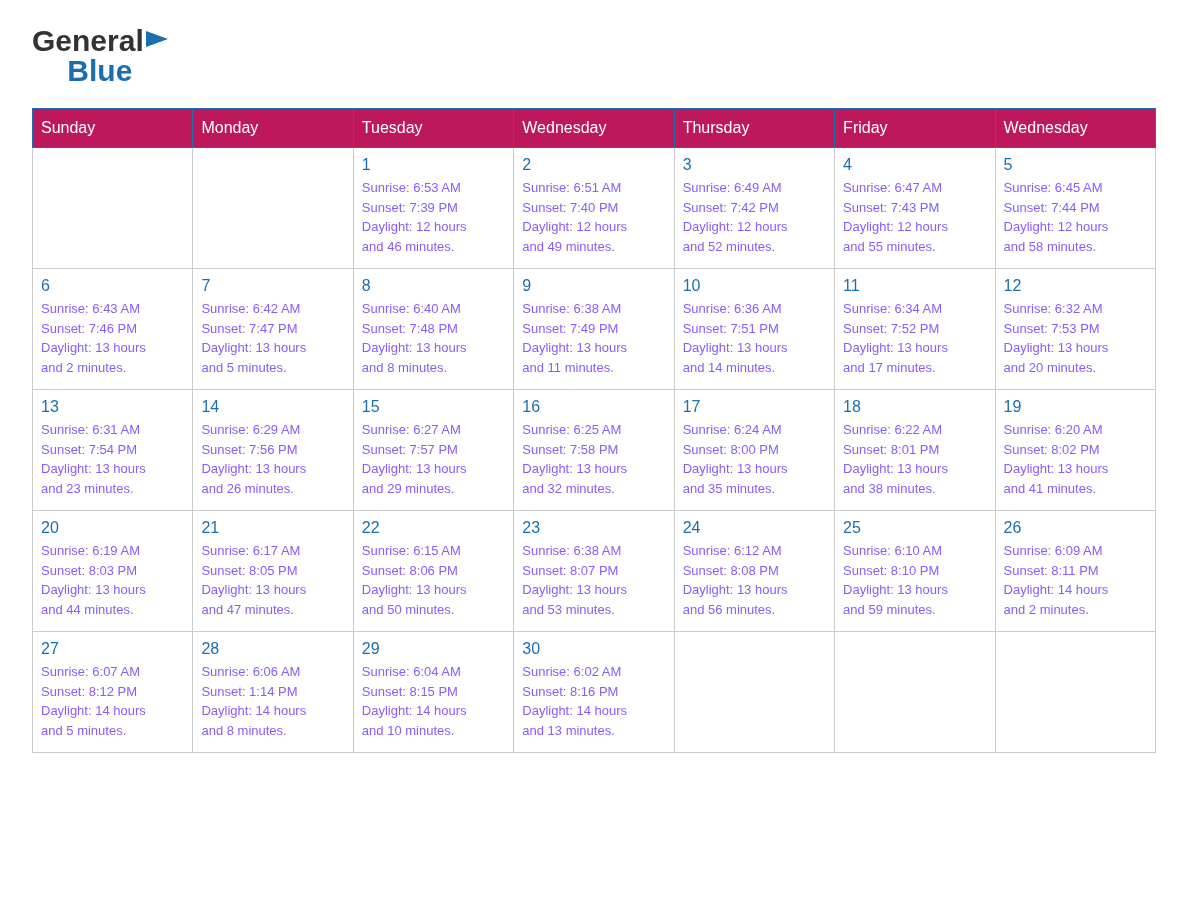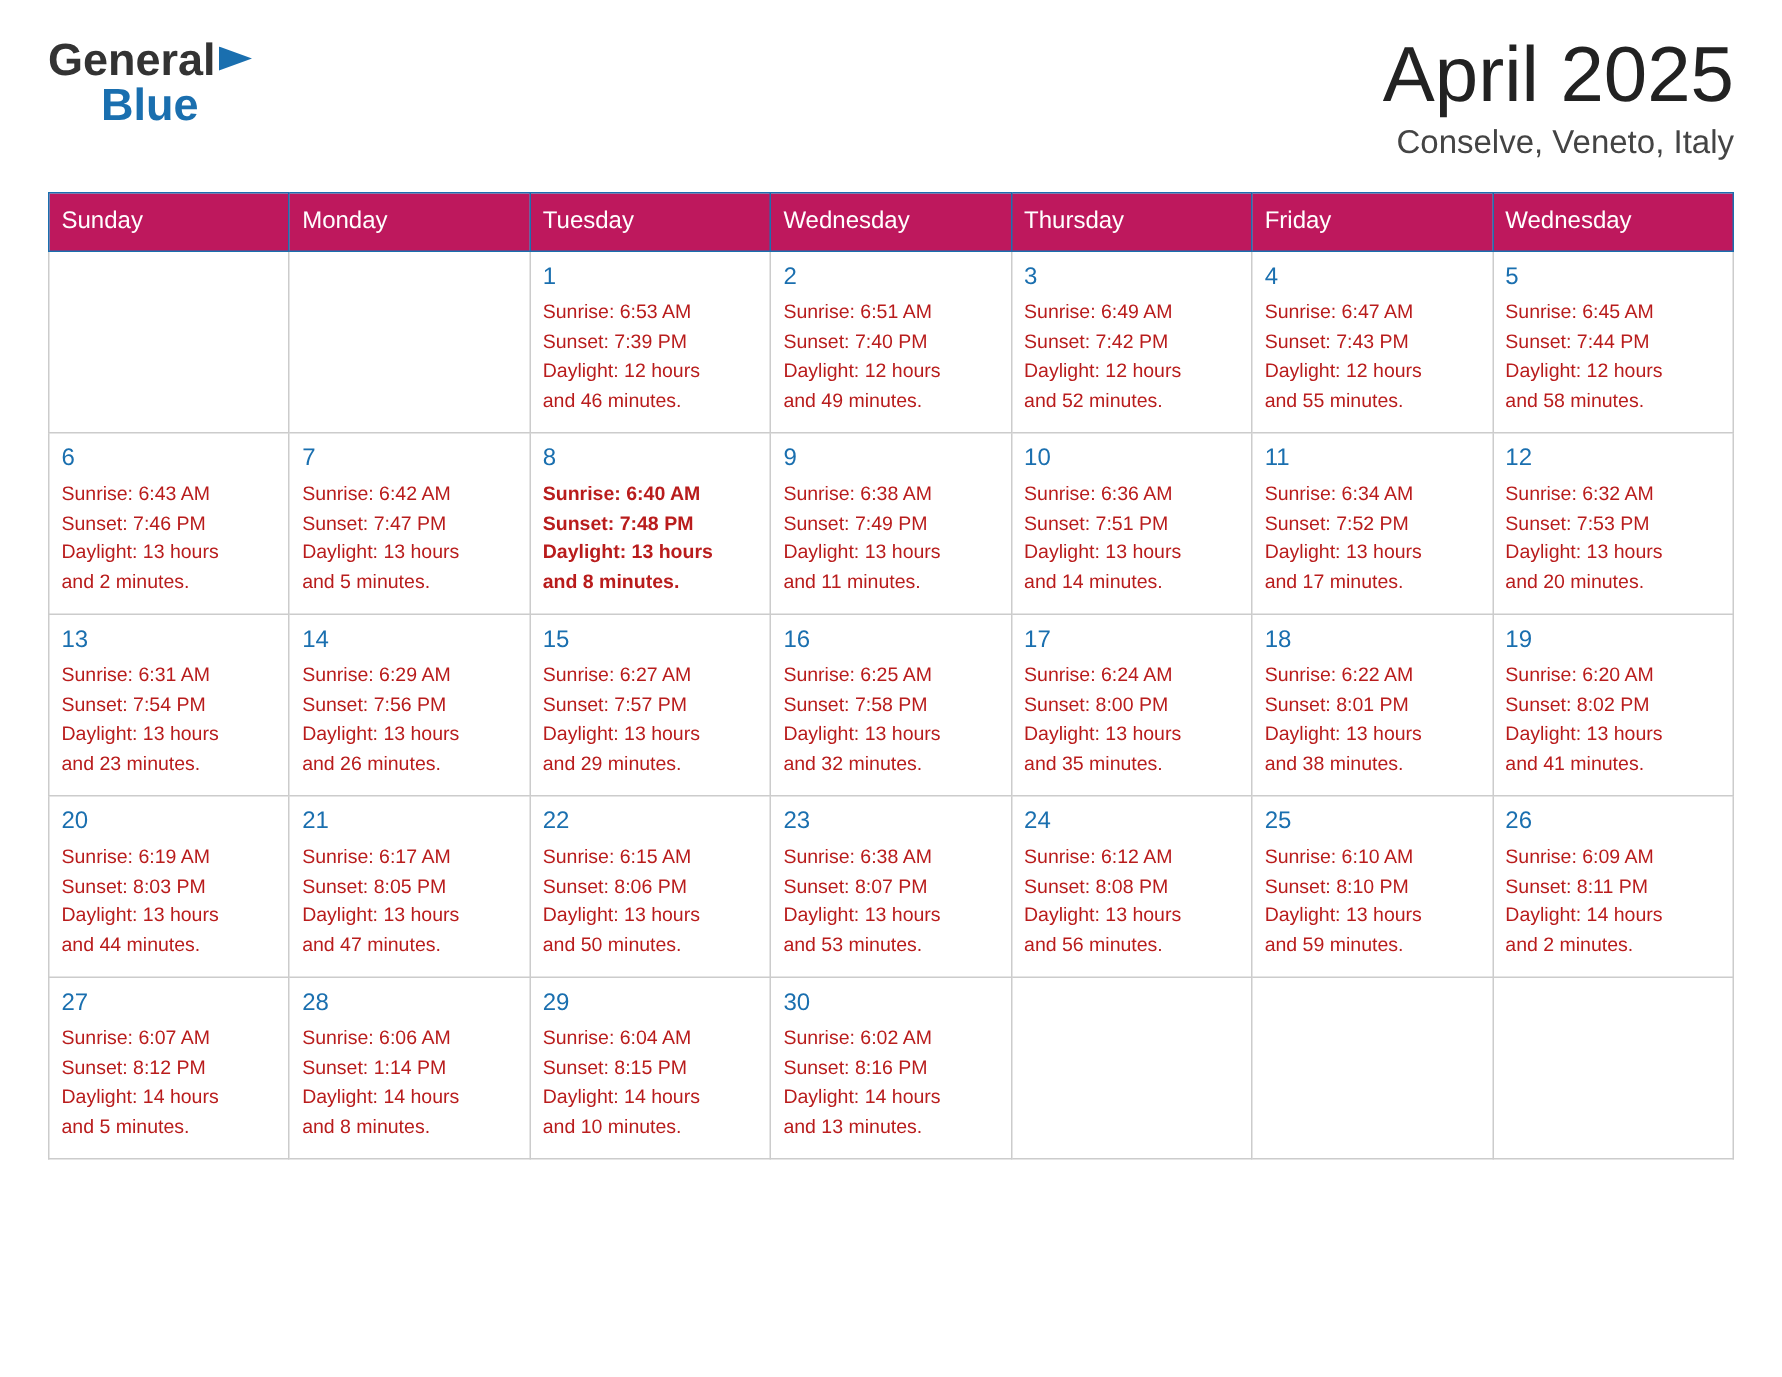--- a/index.html
+++ b/index.html
@@ -56,21 +56,21 @@
     }
     .day-num {
       font-size: 16px;
       color: #1a6faf;
       font-weight: normal;
       display: block;
       margin-bottom: 4px;
     }
     .day-info {
       font-size: 13px;
-      color: #b91c1c;
+      color: #8b5cf6;
       line-height: 1.5;
     }
     .empty { background: #fff; }
 
     
     .logo-container {
       display: flex;
       flex-direction: column;
     }
     .logo-top {
@@ -102,24 +102,20 @@
     <div class="logo-top">
       <span class="logo-general">General</span>
       <svg width="22" height="22" viewBox="0 0 22 22" style="margin-left:2px; margin-top:2px;">
         <polygon points="0,0 22,8 0,16" fill="#1a6faf"></polygon>
       </svg>
     </div>
     <div class="logo-bottom">
       <span class="logo-blue-text">Blue</span>
     </div>
   </div>
-  <div class="title-block">
-    <h1>April 2025</h1>
-    <h2>Conselve, Veneto, Italy</h2>
-  </div>
 </div>
 
 <table class="calendar">
   <thead>
     <tr>
     <th>Sunday</th>
         <th>Monday</th>
         <th>Tuesday</th>
         <th>Wednesday</th>
         <th>Thursday</th>
@@ -177,21 +173,21 @@
         </td>
         <td>
           <span class="day-num">7</span>
           <div class="day-info" style="white-space: pre-line;">Sunrise: 6:42 AM
 Sunset: 7:47 PM
 Daylight: 13 hours
 and 5 minutes.</div>
         </td>
         <td>
           <span class="day-num">8</span>
-          <div class="day-info" style="white-space: pre-line; font-weight: bold;">Sunrise: 6:40 AM
+          <div class="day-info" style="white-space: pre-line;">Sunrise: 6:40 AM
 Sunset: 7:48 PM
 Daylight: 13 hours
 and 8 minutes.</div>
         </td>
         <td>
           <span class="day-num">9</span>
           <div class="day-info" style="white-space: pre-line;">Sunrise: 6:38 AM
 Sunset: 7:49 PM
 Daylight: 13 hours
 and 11 minutes.</div>

